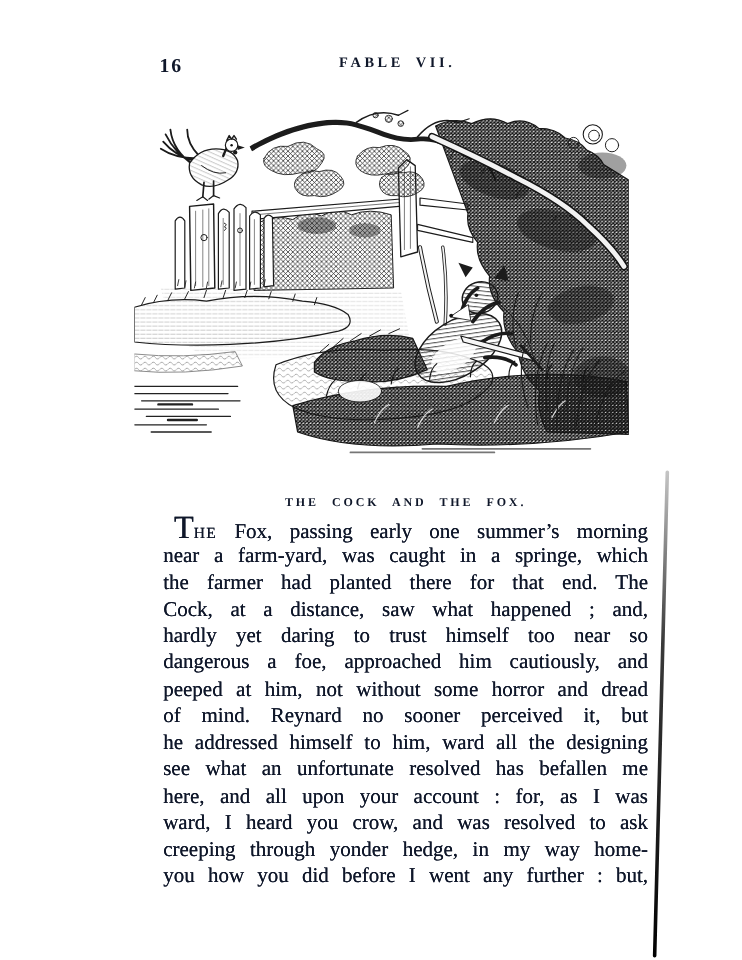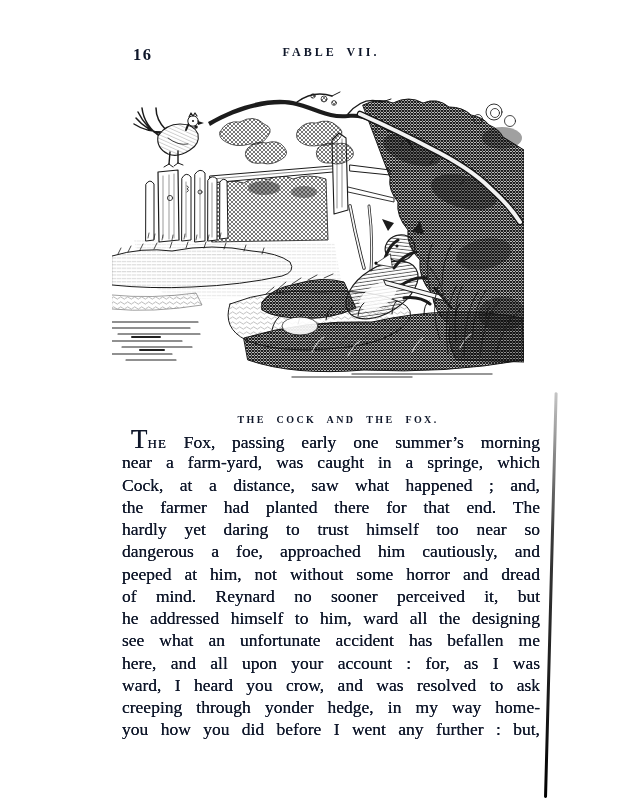--- a/index.html
+++ b/index.html
@@ -13,21 +13,21 @@
   .illustration{position:absolute;left:112px;top:90px;width:412px;height:290px;}
   .illustration svg{display:block;}
   .illustration path,.illustration ellipse,.illustration circle,.illustration line
     {stroke-linecap:round;stroke-linejoin:round;}
   
   .caption{position:absolute;top:398px;left:122px;width:418px;text-align:center;
            font-size:10px;font-weight:bold;letter-spacing:2.4px;word-spacing:6px;text-indent:14px;margin-top:16px;}
   
   .body-text{position:absolute;top:429px;left:122px;width:418px;font-size:17.5px;
              line-height:22.25px;text-shadow:0 0 0.35px currentColor;}
-  .tline{text-align:justify;text-align-last:justify;height:22.25px;}
+  .tline{text-align:justify;text-align-last:justify;height:22.25px;margin-left:14px;}
   .tline.first{padding-left:9px;}
   .initial{font-size:27px;line-height:20px;}
   .smallcaps{font-size:13px;letter-spacing:1px;}
   
   .page-edge{position:absolute;left:544px;top:392px;width:2.5px;height:406px;
              transform-origin:50% 100%;transform:rotate(1.5deg);border-radius:2px;
              background:linear-gradient(rgba(90,90,90,.35),#3a3a3a 35%,#161616 80%,#000);}
 </style>
 </head>
 <body>
@@ -194,28 +194,28 @@
         <path d="M57,74 l-5,3 M57,74 l4,3 M66,73 l-4,3 M66,73 l5,2" stroke="#1b1b1b" stroke-width="1" fill="none"></path>
       </g>
     </svg>
   </div>
 
   <div class="caption">THE COCK AND THE FOX.</div>
 
   <div class="body-text">
     <div class="tline first"><span class="initial">T</span><span class="smallcaps">HE</span> <span>Fox, passing early one summer’s morning</span></div>
     <div class="tline">near a farm-yard, was caught in a springe, which</div>
+    <div class="tline">the farmer had planted there for that end. The</div>
     <div class="tline">Cock, at a distance, saw what happened ; and,</div>
-    <div class="tline">the farmer had planted there for that end. The</div>
     <div class="tline">hardly yet daring to trust himself too near so</div>
     <div class="tline">dangerous a foe, approached him cautiously, and</div>
     <div class="tline">peeped at him, not without some horror and dread</div>
     <div class="tline">of mind. Reynard no sooner perceived it, but</div>
     <div class="tline">he addressed himself to him, ward all the designing</div>
-    <div class="tline">see what an unfortunate accident has befallen me</div>
+    <div class="tline">see what an unfortunate resolved has befallen me</div>
     <div class="tline">here, and all upon your account : for, as I was</div>
     <div class="tline">ward, I heard you crow, and was resolved to ask</div>
     <div class="tline">creeping through yonder hedge, in my way home-</div>
     <div class="tline">you how you did before I went any further : but,</div>
   </div>
 
   <div class="page-edge"></div>
 </div>
 
 </body></html>

